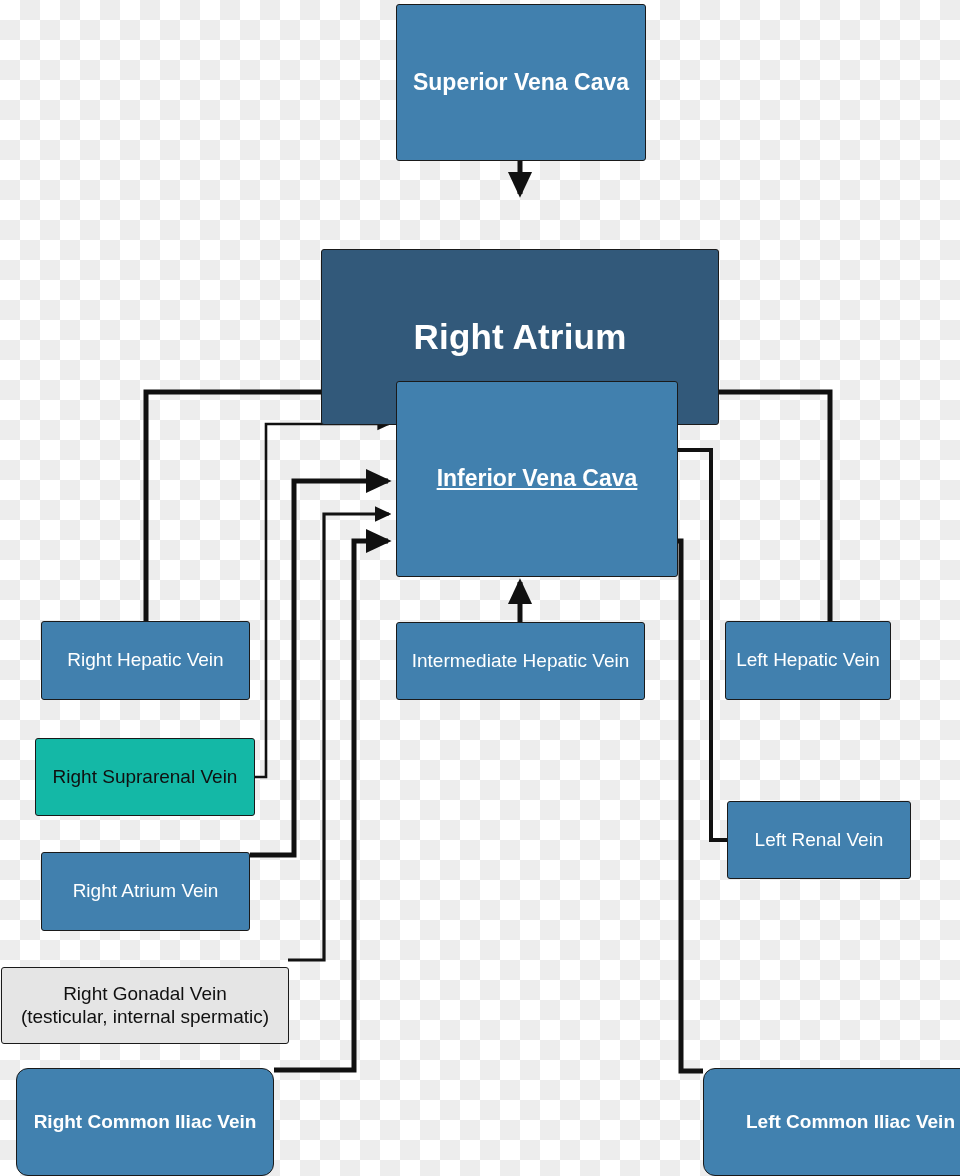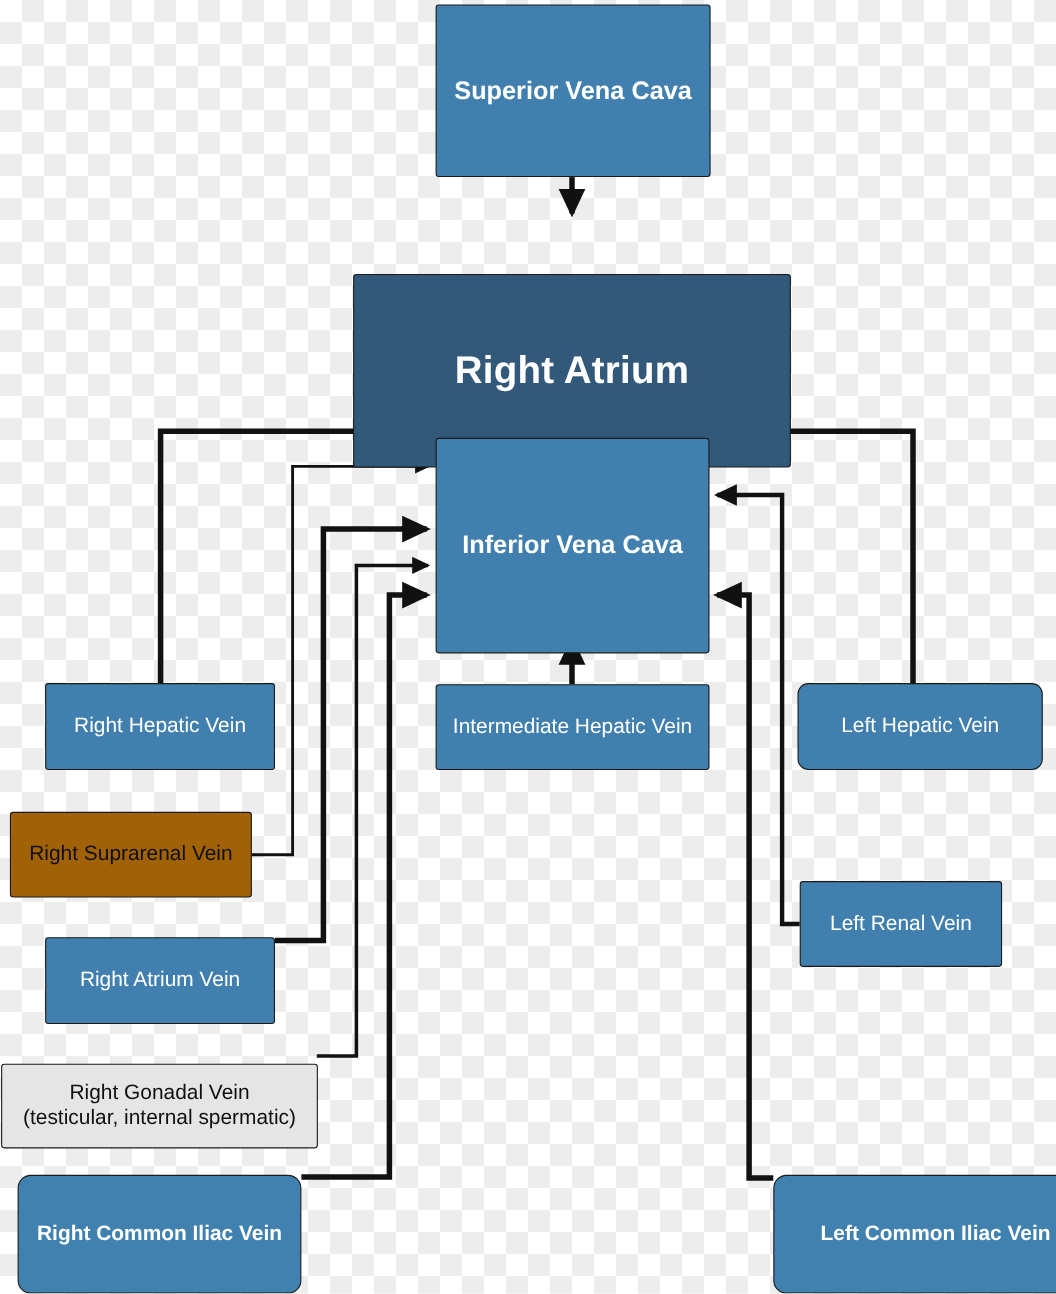--- a/index.html
+++ b/index.html
@@ -41,21 +41,21 @@
     border: 1.2px solid #1a1a1a;
     border-radius: 3px;
     line-height: 1.18;
     padding: 2px 6px;
     z-index: 2;
   }
   .n-dark   { background: #32597A; color: #ffffff; }
   .n-mid    { background: #4180AE; color: #ffffff; }
   .n-mid2   { background: #4181AF; color: #ffffff; border-radius: 12px; }
   .n-soft   { background: #e5e5e5; color: #101010; }
-  .n-pale   { background: #a16207; color: #101010; }
+  .n-pale   { background: #14b8a6; color: #101010; margin-left: 26px; }
   .t-xl     { font-size: 35px; font-weight: bold; letter-spacing: 0.2px; }
   .t-lg     { font-size: 23px; font-weight: bold; }
   .t-md     { font-size: 19px; font-weight: normal; }
   .t-mdb    { font-size: 19px; font-weight: bold; }
 </style>
 </head>
 <body>
 
 <div id="stage">
 
@@ -90,33 +90,33 @@
   </svg>
 
   <div class="node n-mid t-lg" style="left:396px; top:4px; width:250px; height:157px;">
     <span>Superior Vena Cava</span>
   </div>
 
   <div class="node n-dark t-xl" style="left:321px; top:201px; width:398px; height:176px;margin-top:48px;">
     <span>Right Atrium</span>
   </div>
 
-  <div class="node n-mid t-lg" style="left:396px; top:398px; width:249px; height:196px;">
+  <div class="node n-mid t-lg" style="left:396px; top:381px; width:282px; height:196px;text-decoration:underline;">
     <span>Inferior Vena Cava</span>
   </div>
 
   <div class="node n-mid t-md" style="left:41px; top:621px; width:209px; height:79px;">
     <span>Right Hepatic Vein</span>
   </div>
 
   <div class="node n-mid t-md" style="left:396px; top:622px; width:249px; height:78px;">
     <span>Intermediate Hepatic Vein</span>
   </div>
 
-  <div class="node n-mid t-md" style="left:725px; top:621px; width:223px; height:79px;border-radius:10px;">
+  <div class="node n-mid t-md" style="left:725px; top:621px; width:166px; height:79px;">
     <span>Left Hepatic Vein</span>
   </div>
 
   <div class="node n-pale t-md" style="left:9px; top:738px; width:220px; height:78px;">
     <span>Right Suprarenal Vein</span>
   </div>
 
   <div class="node n-mid t-md" style="left:41px; top:852px; width:209px; height:79px;">
     <span>Right Atrium Vein</span>
   </div>

